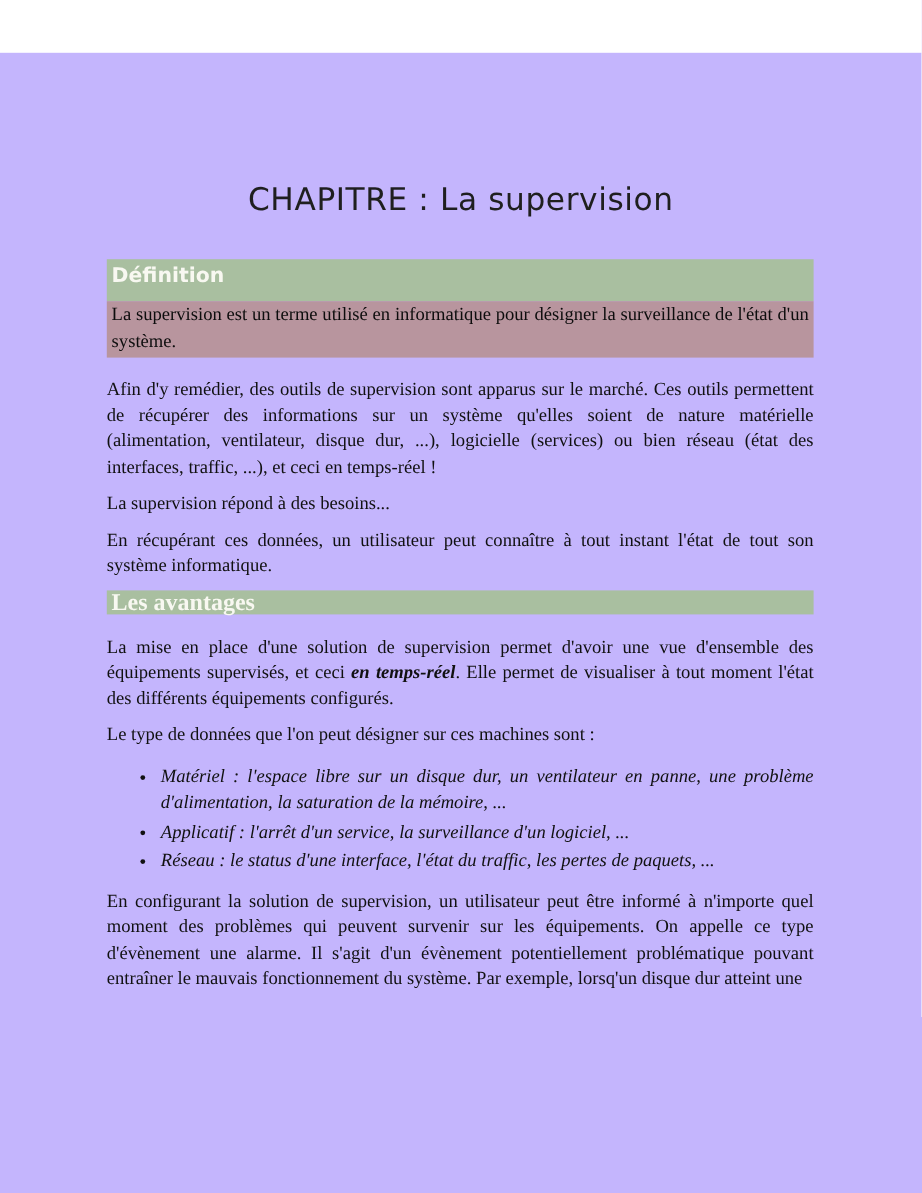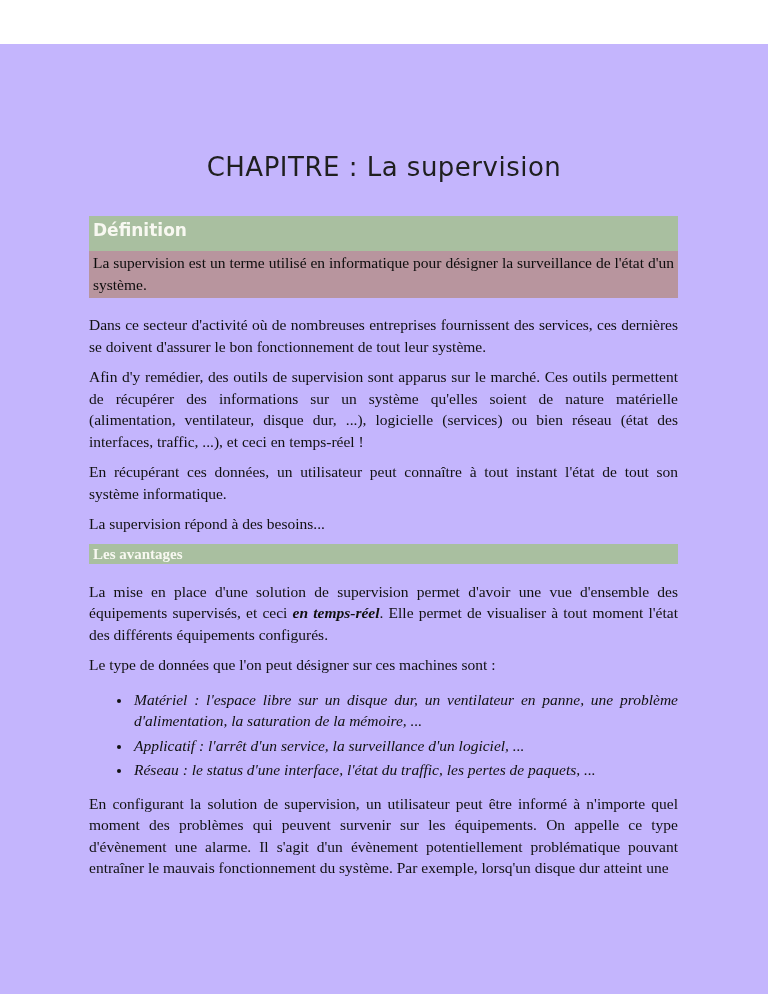--- a/index.html
+++ b/index.html
@@ -41,21 +41,21 @@
     font-family: "DejaVu Sans", "Liberation Sans", sans-serif;
     font-weight: bold;
     font-size: 17px;
     line-height: 22px;
     padding: 3px 4px 10px 4px;
     margin: 0;
   }
   .section-heading.serif {
     font-family: "Liberation Serif", serif;
     font-weight: bold;
-    font-size: 15px;
+    font-size: 20px;
     line-height: 18px;
     padding: 1px 4px;
     margin: 9px 0 17px 0;
   }
   .highlight {
     background: #b8959e;
     margin: 0 0 16px 0;
     padding: 1px 4px 3px 4px;
     color: #0d0d0d;
   }
@@ -86,27 +86,26 @@
 <div class="page">
 
   <h1 class="doc-title">CHAPITRE : La supervision</h1>
 
   <div class="content">
 
     <div class="section-heading sans">Définition</div>
 
     <p class="highlight">La supervision est un terme utilisé en informatique pour désigner la surveillance de l'état d'un système.</p>
 
-    <p class="body-p">Dans ce secteur d'activité où de nombreuses entreprises fournissent des services, ces dernières se doivent d'assurer le bon fonctionnement de tout leur système.</p>
 
     <p class="body-p">Afin d'y remédier, des outils de supervision sont apparus sur le marché. Ces outils permettent de récupérer des informations sur un système qu'elles soient de nature matérielle (alimentation, ventilateur, disque dur, ...), logicielle (services) ou bien réseau (état des interfaces, traffic, ...), et ceci en temps-réel !</p>
 
+    <p class="body-p">La supervision répond à des besoins...</p>
+
     <p class="body-p">En récupérant ces données, un utilisateur peut connaître à tout instant l'état de tout son système informatique.</p>
-
-    <p class="body-p">La supervision répond à des besoins...</p>
 
     <div class="section-heading serif">Les avantages</div>
 
     <p class="body-p"><span>La mise en place d'une solution de supervision permet d'avoir une vue d'ensemble des équipements supervisés, et ceci </span><strong>en temps-réel</strong><span>. Elle permet de visualiser à tout moment l'état des différents équipements configurés.</span></p>
 
 
     <p class="body-p">Le type de données que l'on peut désigner sur ces machines sont :</p>
 
     <ul class="bullet-list">
       <li>Matériel : l'espace libre sur un disque dur, un ventilateur en panne, une problème d'alimentation, la saturation de la mémoire, ...</li>

